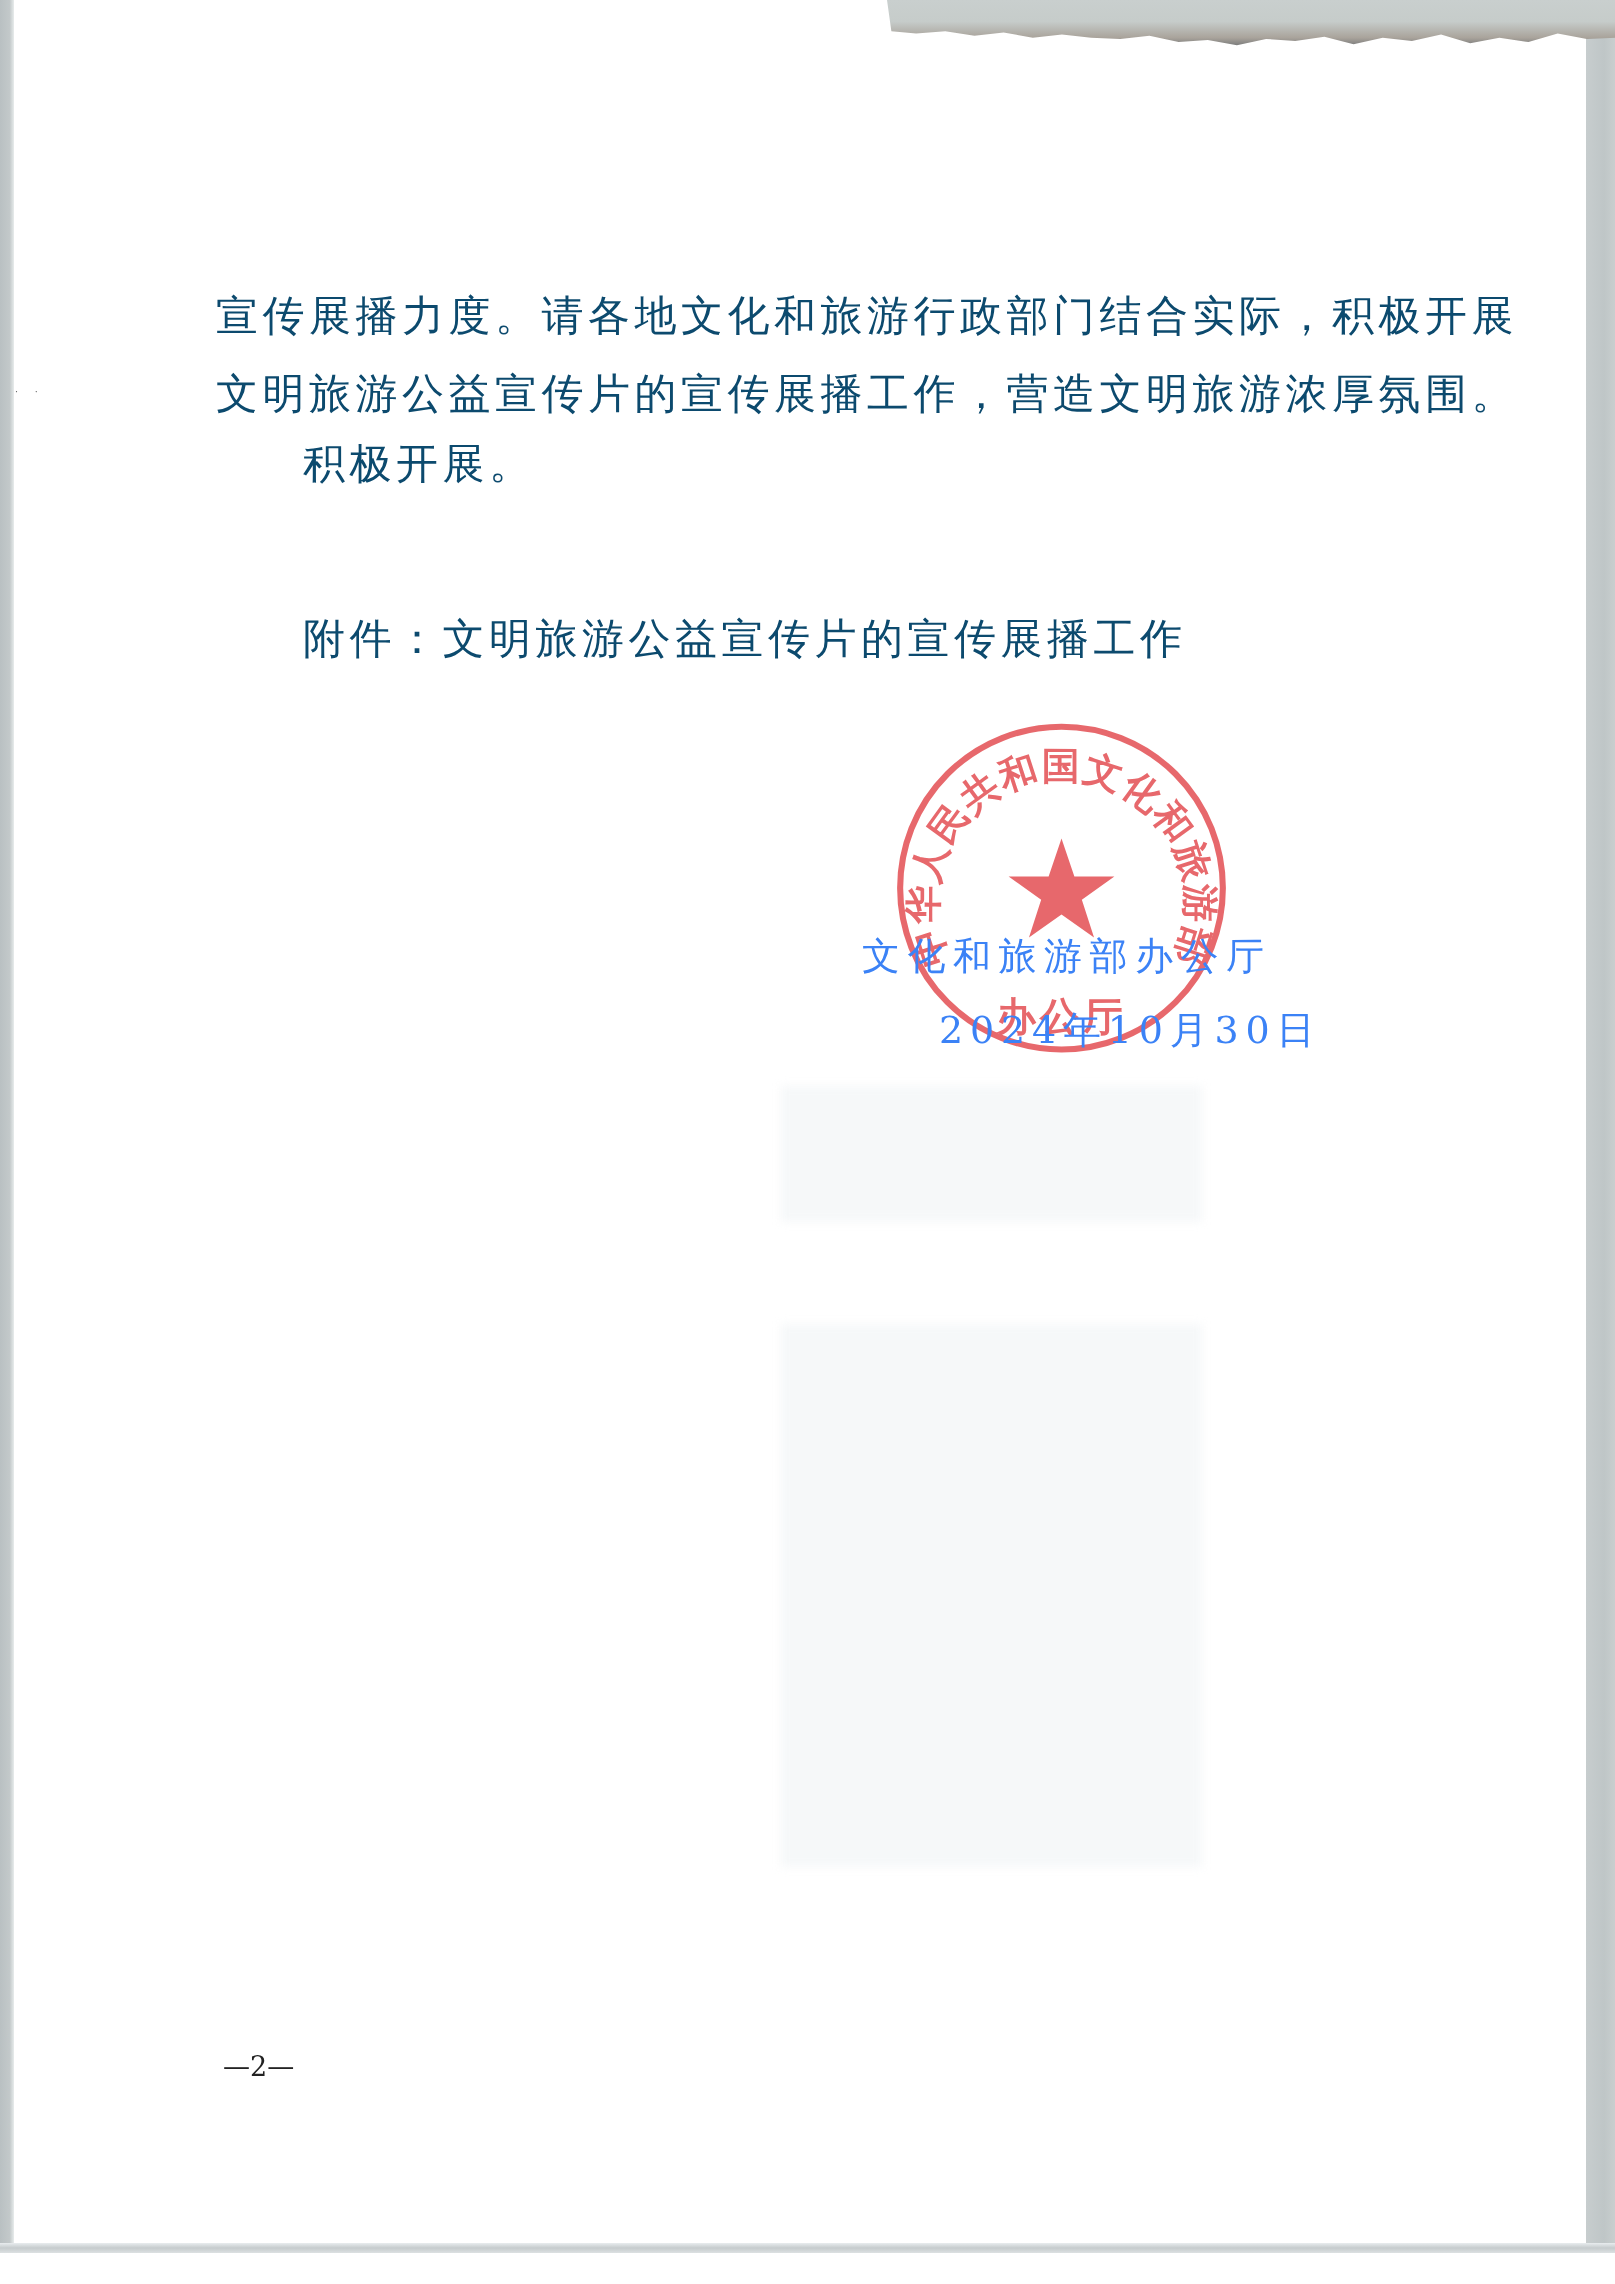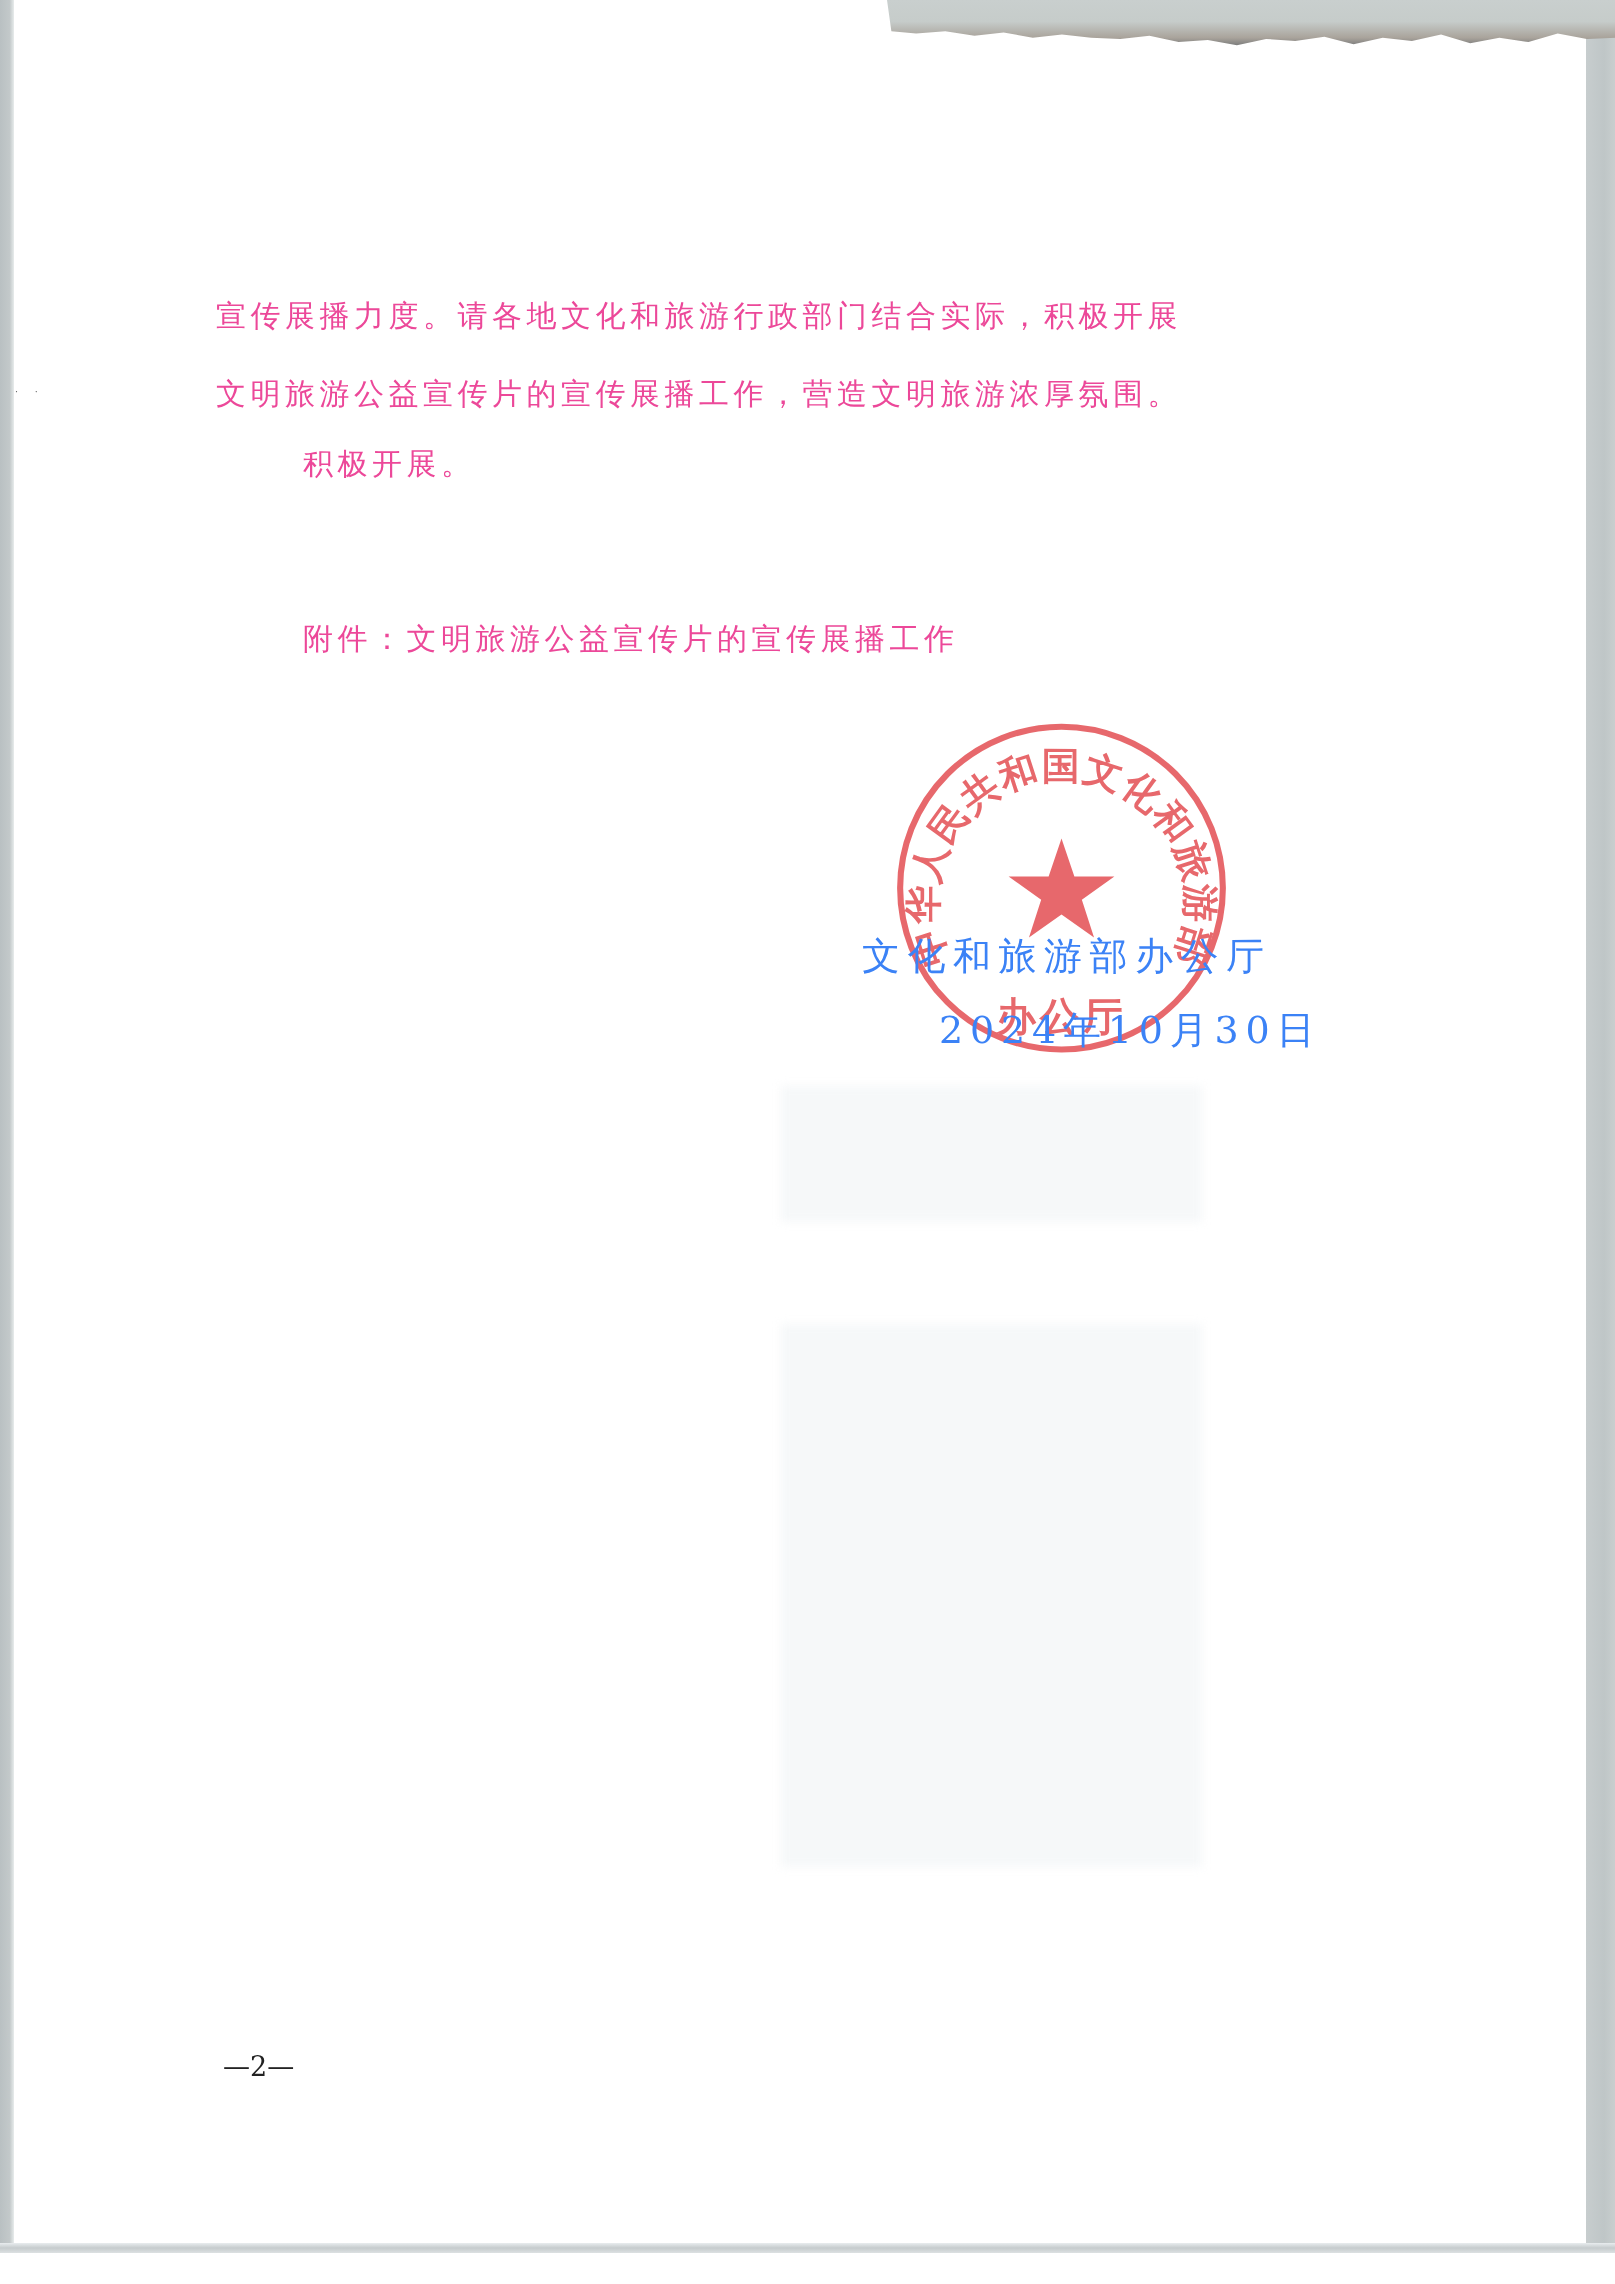--- a/index.html
+++ b/index.html
@@ -22,22 +22,22 @@
   }
   .torn-top {
     position: absolute; left: 887px; top: 0; width: 729px; height: 54px;
     background: linear-gradient(180deg, #c9cfce 0%, #c6ccca 40%, #a9a39b 70%, #6f7274 88%, rgba(255,255,255,0) 100%);
     clip-path: polygon(0 0, 100% 0, 100% 70%, 96% 72%, 92% 62%, 88% 78%, 84% 70%, 80% 80%, 76% 64%, 72% 76%, 68% 70%, 64% 82%, 60% 68%, 56% 76%, 52% 72%, 48% 84%, 44% 74%, 40% 78%, 36% 66%, 32% 72%, 28% 70%, 24% 64%, 20% 70%, 16% 60%, 12% 66%, 8% 58%, 4% 62%, 0.6% 58%);
   }
   .specks { position: absolute; left: 15px; top: 386px; font-size: 9.5px; color: #555; letter-spacing: 6.8px; }
 
   .body-line {
     position: absolute; left: 216px;
-    font-size: 30px; line-height: 41px; letter-spacing: 4.5px;
-    color: #ec4899; white-space: nowrap;
+    font-size: 42px; line-height: 41px; letter-spacing: 4.5px;
+    color: #0c4a6e; white-space: nowrap;
   }
   .sign {
     position: absolute; font-size: 38px; line-height: 41px; color: #3b82f6;
     white-space: nowrap; letter-spacing: 7.5px;
   }
   .date { letter-spacing: 6.8px; }
   .seal {
     position: absolute; left: 892px; top: 722px; width: 339px; height: 339px;
     opacity: 0.82; mix-blend-mode: multiply;
   }

